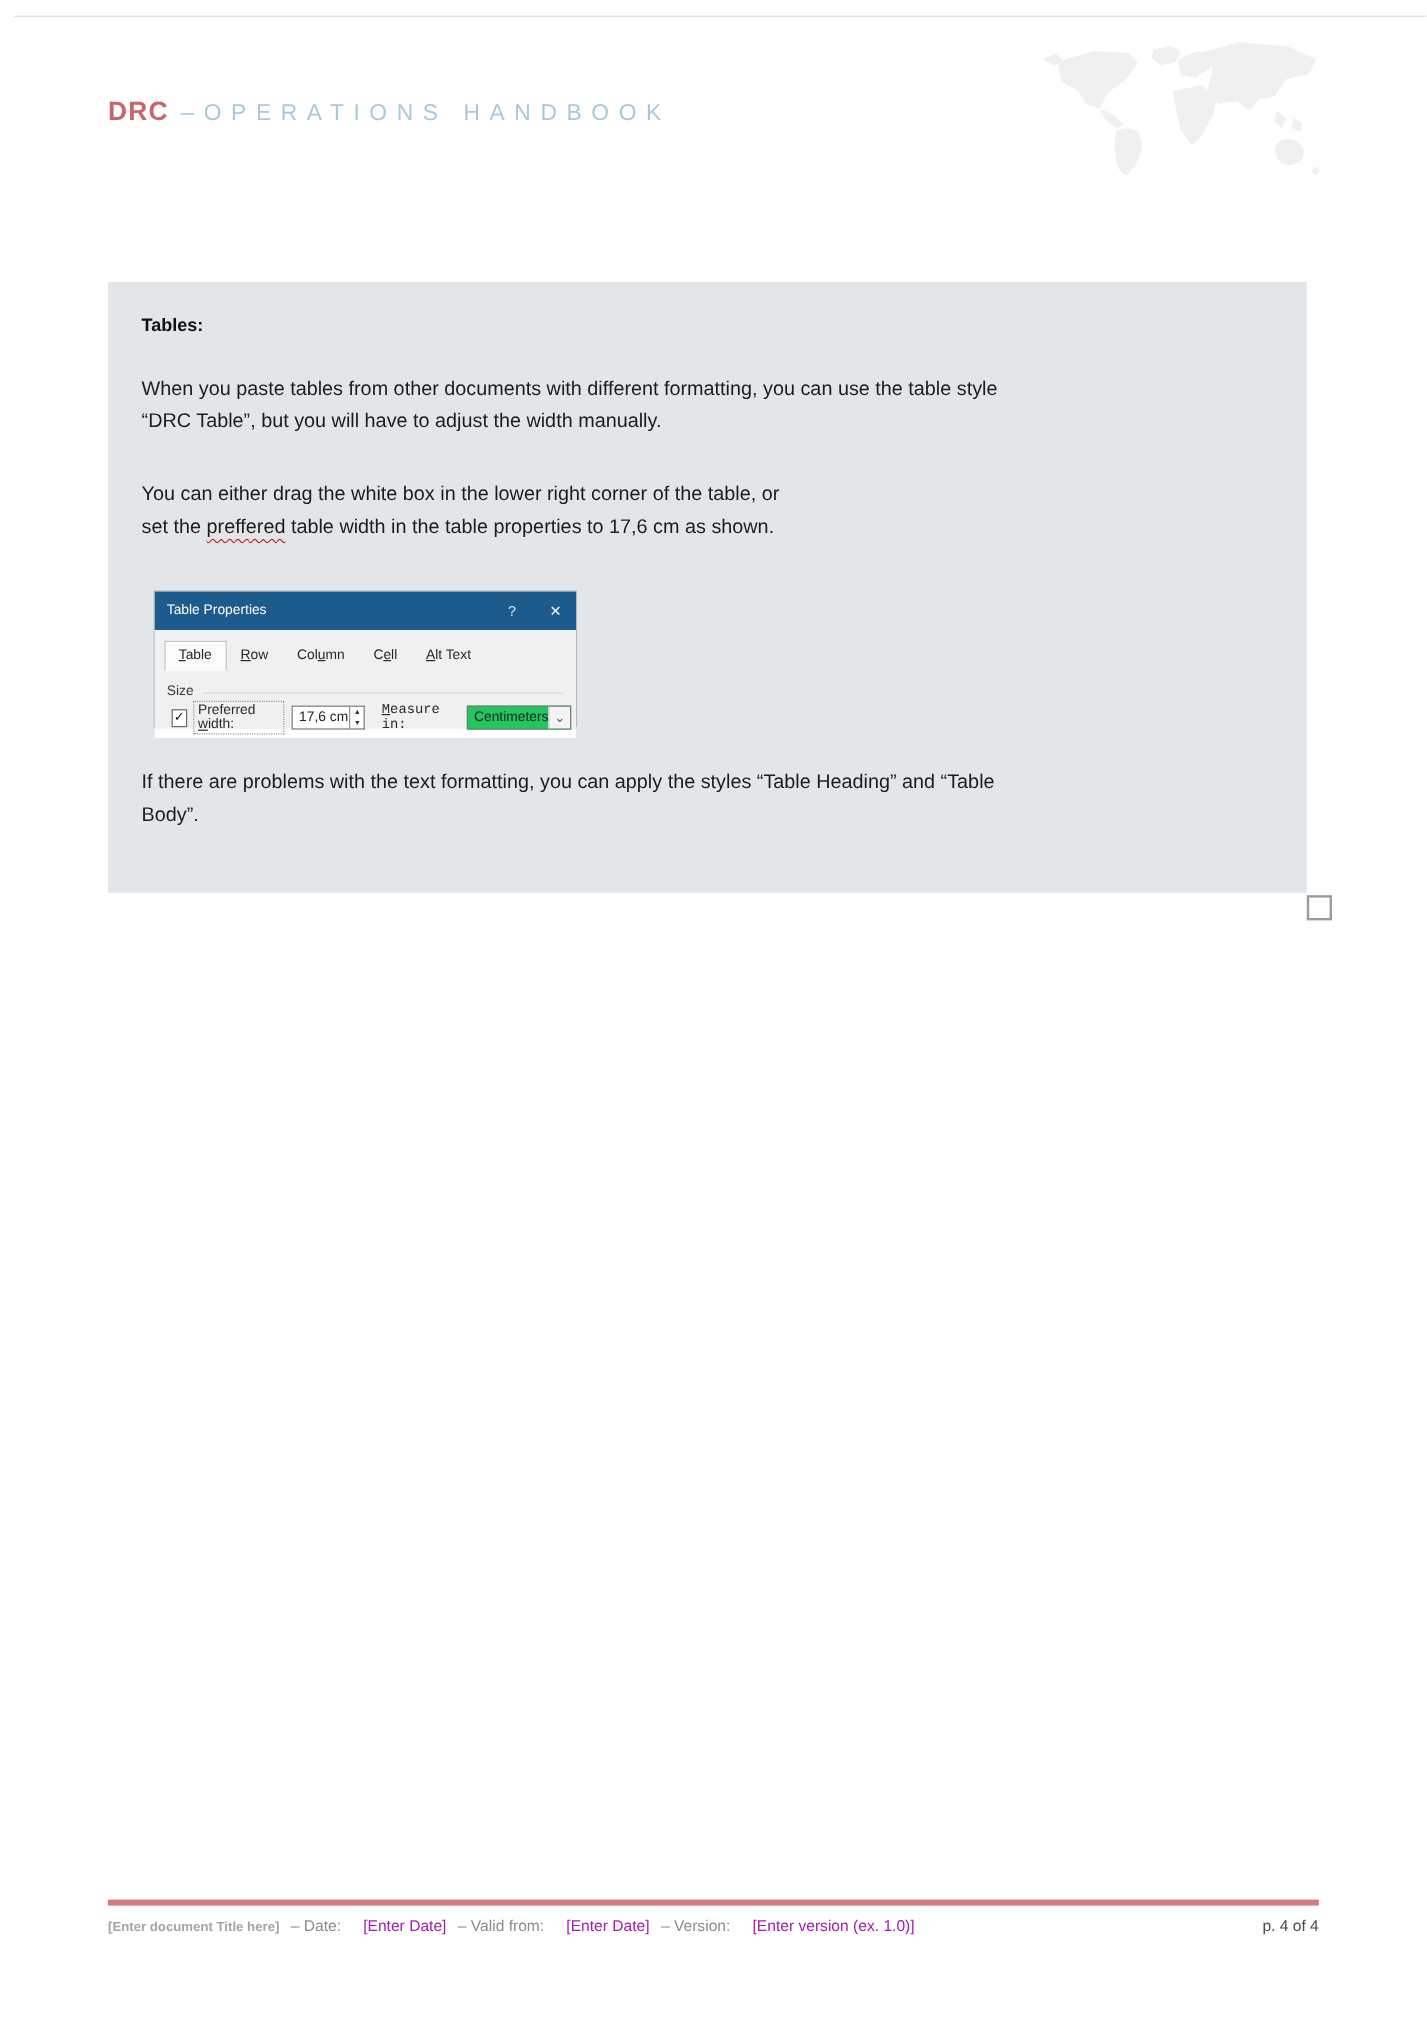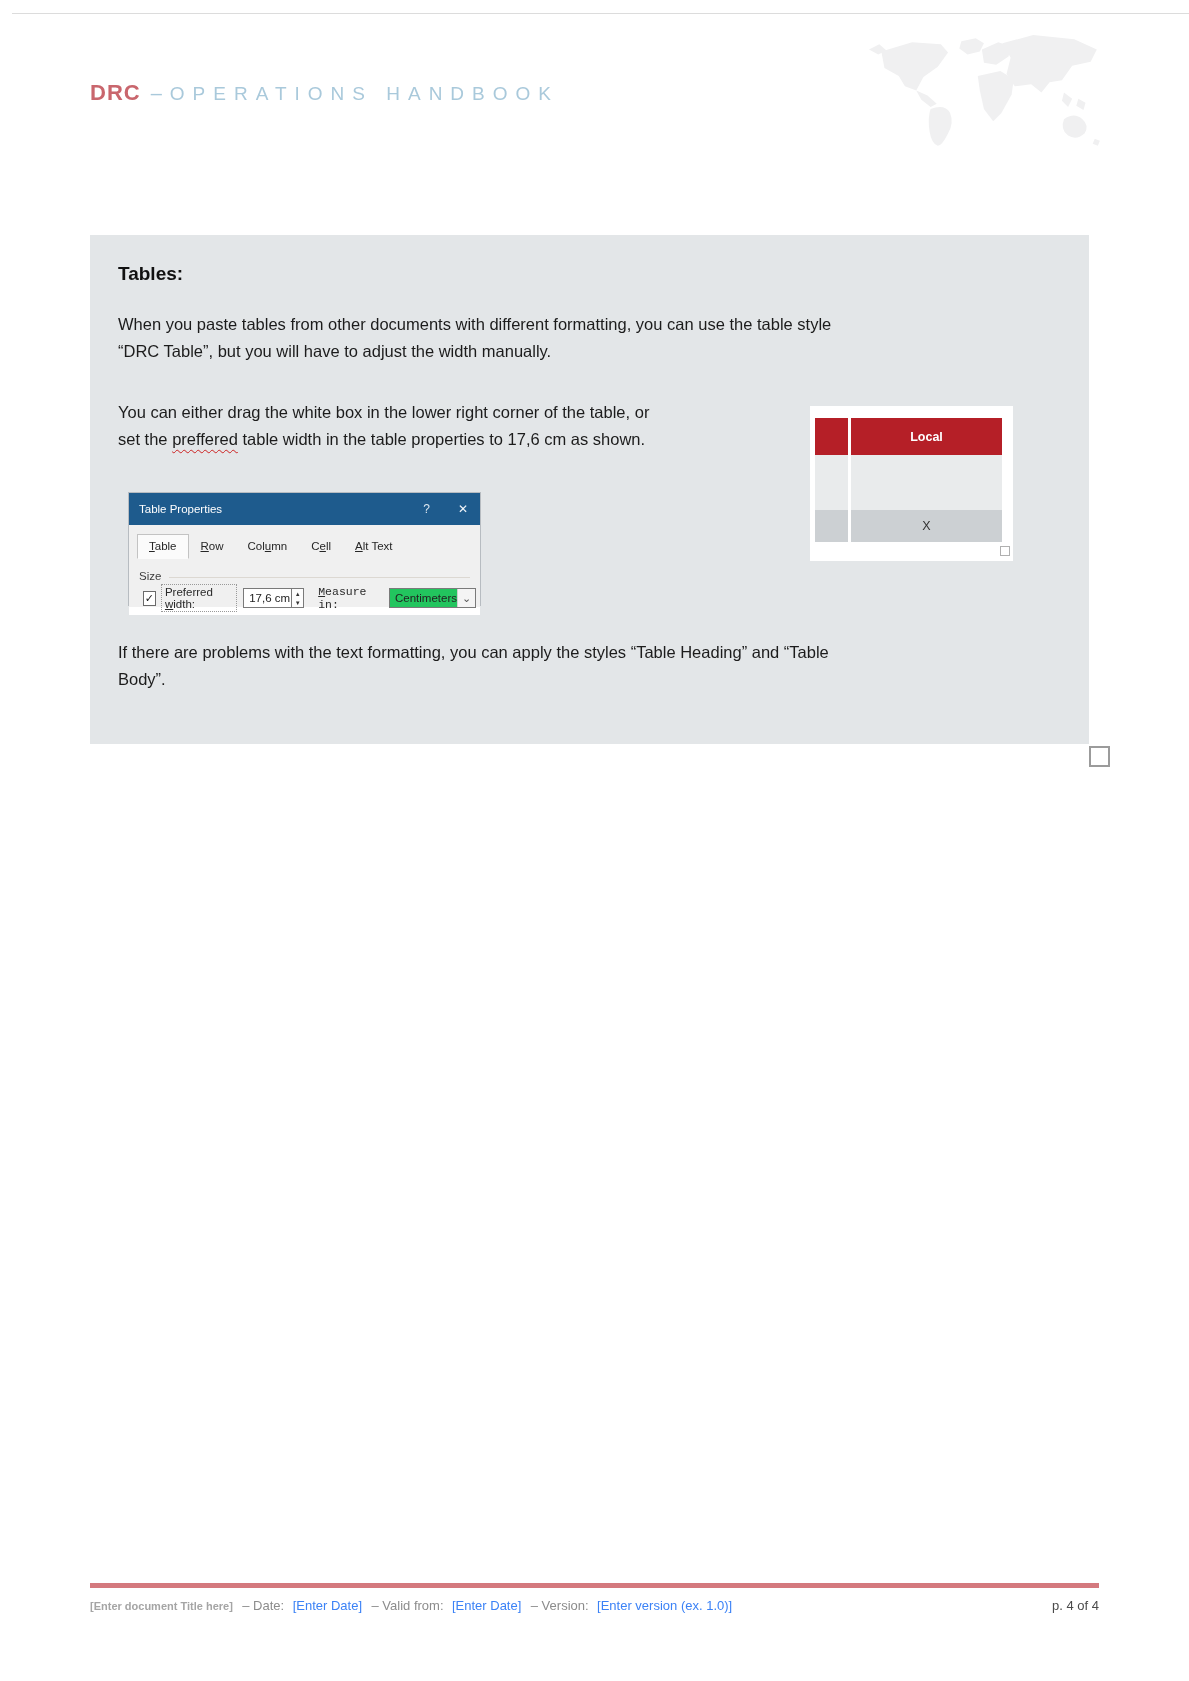--- a/index.html
+++ b/index.html
@@ -11,21 +11,21 @@
   .hdr{position:absolute;left:90px;top:80px;white-space:nowrap;}
   .hdr .logo{font-size:22px;font-weight:700;letter-spacing:1px;color:#c9666d;}
   .hdr .sep{font-size:20px;color:#a9c9db;margin:0 8px 0 10px;}
   .hdr .hbk{font-size:19px;font-weight:500;letter-spacing:8px;color:#a9c9db;}
 
   
   .map{position:absolute;left:862px;top:33px;width:248px;height:118px;}
 
   
   .gbox{position:absolute;left:90px;top:235px;width:999px;height:509px;background:#e3e6e8;}
-  .gbox .heading{position:absolute;left:28px;top:28px;font-size:19px;font-weight:700;color:#111;}
+  .gbox .heading{position:absolute;left:28px;top:28px;font-size:15px;font-weight:700;color:#111;}
   .para{position:absolute;font-size:16.5px;line-height:27px;color:#1c1c1c;white-space:pre-line;}
   .para1{left:28px;top:76px;width:920px;}
   .para2{left:28px;top:164px;width:690px;}
   .para3{left:28px;top:384px;width:920px;margin-top:20px;}
   .sp-err{text-decoration:underline wavy #cc2222;text-decoration-thickness:1px;text-underline-offset:4px;}
 
   
   .dlg{position:absolute;left:38px;top:257px;width:353px;height:114px;
        font-size:11.5px;color:#2a2a2a;border:1px solid #b7bcc1;box-sizing:border-box;}
   .dlg-title{height:32px;background:#1e5b8d;color:#fff;display:flex;align-items:center;padding:0 12px 0 10px;}
@@ -75,21 +75,21 @@
 
   
   .loose-square{position:absolute;left:1089px;top:746px;width:17px;height:17px;background:#fff;border:2px solid #9b9b9b;}
 
   
   .f-line{position:absolute;left:90px;top:1583px;width:1009px;height:5px;background:#d4797e;}
   .f-text{position:absolute;left:90px;top:1596px;width:1009px;display:flex;align-items:baseline;}
   .f-left{flex:1;white-space:nowrap;}
   .f-title{font-size:11px;font-weight:700;color:#a5a5a5;}
   .f-lbl{font-size:13px;color:#8c8c8c;margin-left:5px;}
-  .f-val{font-size:13px;color:#3b82f6;margin-left:4px;}
+  .f-val{font-size:13px;color:#a21caf;margin-left:14px;}
   .f-page{font-size:13px;color:#4a4a4a;}
 </style>
 </head>
 <body>
 
 <div class="page">
   <div class="page-top-line"></div>
 
   <div class="hdr">
     <span class="logo">DRC</span><span class="sep">–</span><span class="hbk">OPERATIONS HANDBOOK</span>
@@ -152,40 +152,20 @@
           <span class="measure-label"><span></span><span class="accel">M</span><span>easure in:</span></span>
           <span class="dd">
             <span class="val">Centimeters</span>
             <span class="chev">⌄</span>
           </span>
         </div>
       </div>
       <div class="dlg-bottom"></div>
     </div>
 
-    <div class="shot">
-      <div class="mtbl">
-        <div class="mrow r-head">
-          <span class="c1"></span>
-          <span class="gap"></span>
-          <span class="c2">Local</span>
-        </div>
-        <div class="mrow r-mid">
-          <span class="c1"></span>
-          <span class="gap"></span>
-          <span class="c2"></span>
-        </div>
-        <div class="mrow r-x">
-          <span class="c1"></span>
-          <span class="gap"></span>
-          <span class="c2">X</span>
-        </div>
-      </div>
-      <div class="handle"></div>
-    </div>
 
     <div class="para para3">If there are problems with the text formatting, you can apply the styles “Table Heading” and “Table
 Body”.</div>
   </div>
 
   <div class="loose-square"></div>
 
   <div class="f-line"></div>
   <div class="f-text">
     <div class="f-left">

